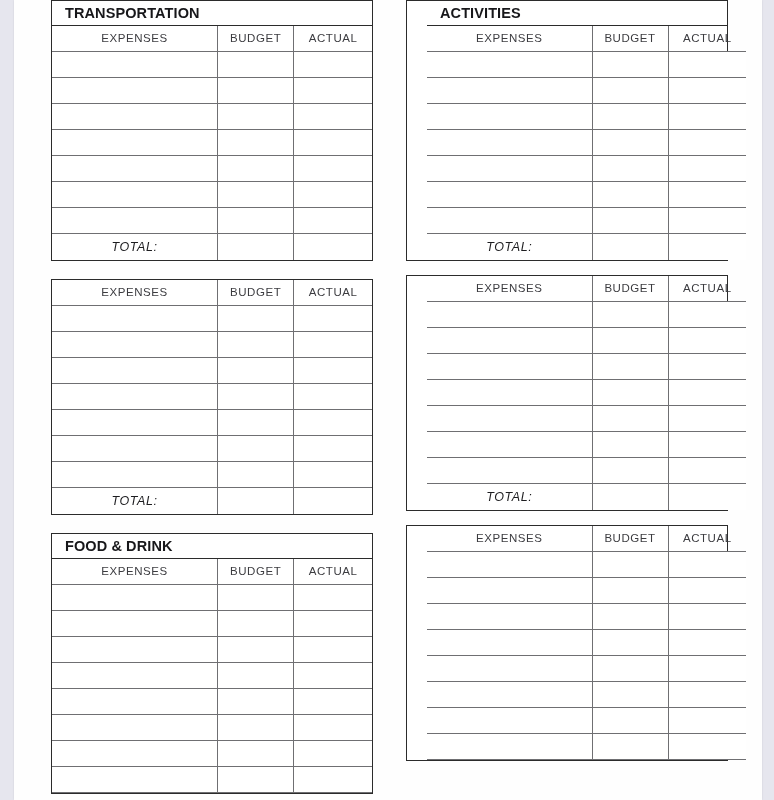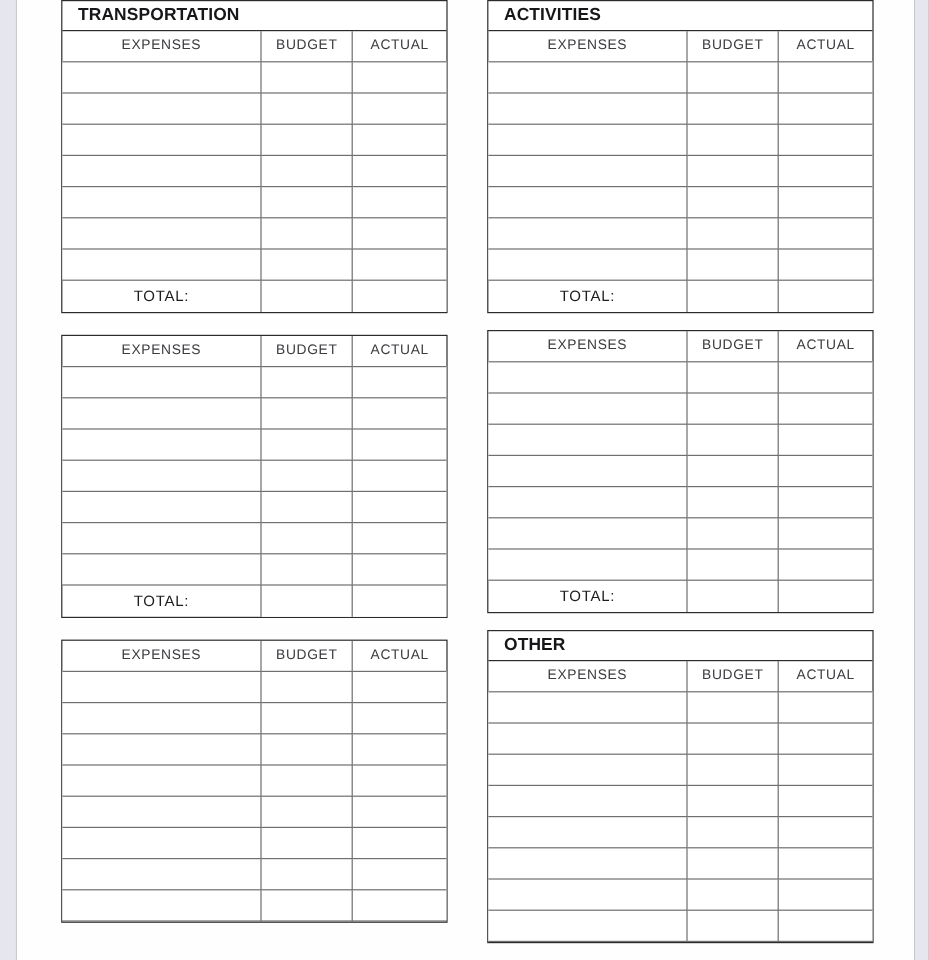--- a/index.html
+++ b/index.html
@@ -16,21 +16,21 @@
     -webkit-font-smoothing: antialiased;
   }
 
   
   .page-shell {
     position: absolute;
     left: 0;
     top: 0;
     width: 774px;
     height: 800px;
-    background: #404040;
+    background: #0369a1;
   }
   .page-left-edge {
     position: absolute;
     left: 0; top: 0;
     width: 14px; height: 800px;
     background: #e6e6ee;
   }
   .page-right-edge {
     position: absolute;
     right: 0; top: 0;
@@ -62,21 +62,21 @@
   .col-left  { left: 37px; }
   .col-right { left: 392px; }
 
   .budget-card {
     width: 322px;
     border: 1.5px solid #2b2b2b;
     background: #fff;
     box-sizing: border-box;
     margin-bottom: 18px;
   }
-  .col-right .budget-card { margin-bottom: 14px; }
+  .col-right .budget-card { margin-bottom: 14px; padding-left: 20px; }
 
   .card-title {
     box-sizing: border-box;
     height: 25px;
     line-height: 25px;
     padding-left: 13px;
     font-size: 14.5px;
     font-weight: bold;
     letter-spacing: .1px;
     color: #17171a;
@@ -119,20 +119,21 @@
   table.budget-table td.cell-blank { background: #fff; }
 
   tr.total-row td {
     height: 27px;
   }
   tr.total-row td.total-label {
     text-align: center;
     font-size: 12.5px;
     letter-spacing: .6px;
     color: #1d1d20;
+    font-style: italic;
   }
   tr.total-row td {
     border-bottom: 0;
   }
 </style>
 </head>
 <body>
 
 <div class="page-shell">
 
@@ -250,20 +251,21 @@
                 </tr>
                 <tr class="total-row">
                   <td class="total-label">TOTAL:</td>
                   <td class="cell-blank"></td>
                   <td class="cell-blank"></td>
                 </tr>
               </tbody>
             </table>
           </div>
           <div class="budget-card">
+            <div class="card-title">FOOD &amp; DRINK</div>
             <table class="budget-table">
               <colgroup>
                 <col class="c-exp">
                 <col class="c-bud">
                 <col class="c-act">
               </colgroup>
               <tbody>
                 <tr>
                   <th>EXPENSES</th>
                   <th>BUDGET</th>
@@ -421,21 +423,20 @@
                 </tr>
                 <tr class="total-row">
                   <td class="total-label">TOTAL:</td>
                   <td class="cell-blank"></td>
                   <td class="cell-blank"></td>
                 </tr>
               </tbody>
             </table>
           </div>
           <div class="budget-card">
-            <div class="card-title">OTHER</div>
             <table class="budget-table">
               <colgroup>
                 <col class="c-exp">
                 <col class="c-bud">
                 <col class="c-act">
               </colgroup>
               <tbody>
                 <tr>
                   <th>EXPENSES</th>
                   <th>BUDGET</th>

